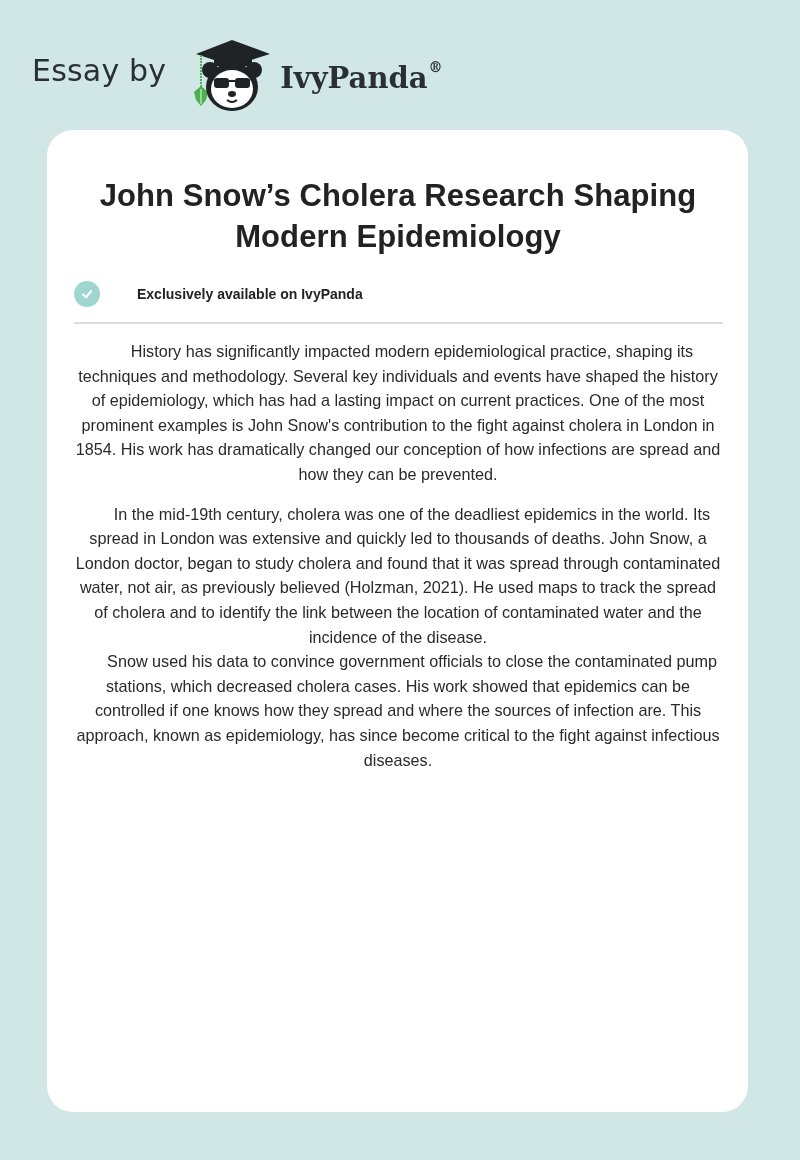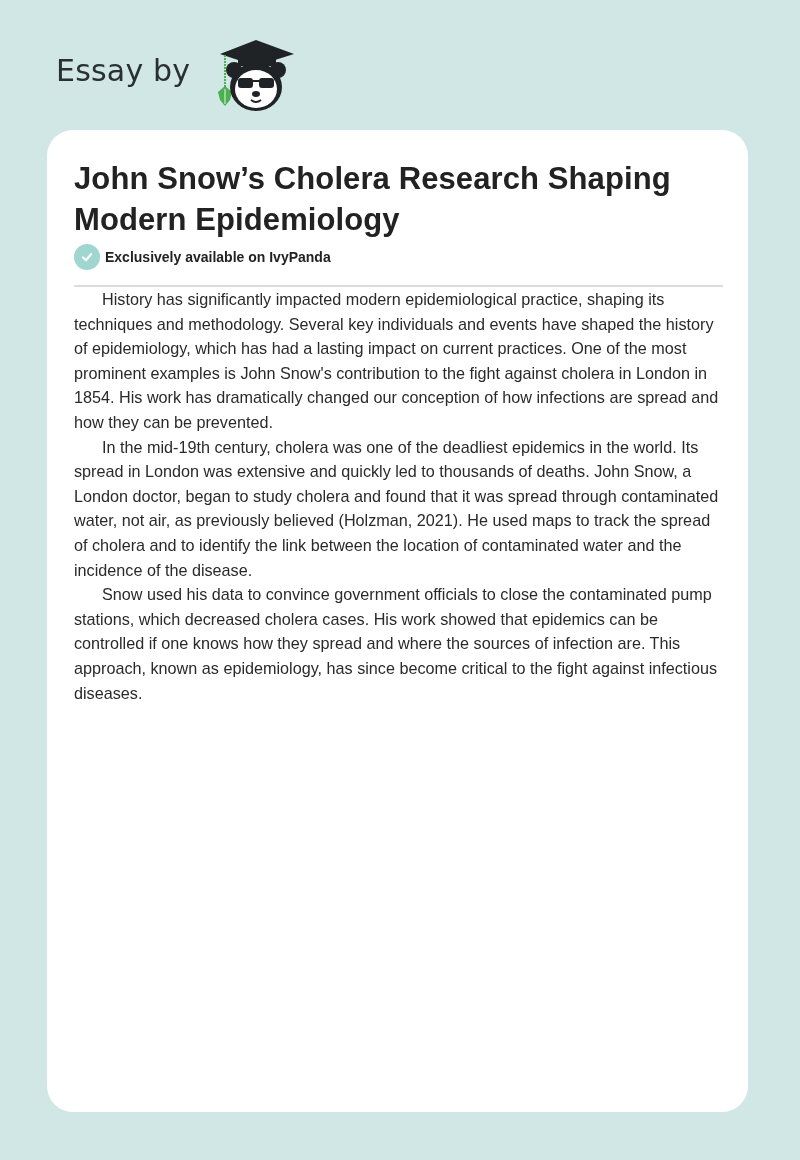--- a/index.html
+++ b/index.html
@@ -10,21 +10,21 @@
     width: 800px;
     height: 1160px;
     background: #d1e7e6;
     font-family: "Liberation Sans", sans-serif;
     color: #222;
     position: relative;
     overflow: hidden;
   }
   .header {
     position: absolute;
-    left: 56px;
+    left: 32px;
     top: 34px;
     height: 80px;
     display: flex;
     align-items: center;
   }
   .essay-by {
     font-family: "DejaVu Sans", sans-serif;
     font-size: 30px;
     color: #2a2f33;
     letter-spacing: 0.2px;
@@ -56,36 +56,38 @@
     left: 47px;
     top: 130px;
     width: 701px;
     height: 982px;
     background: #ffffff;
     border-radius: 26px;
   }
   .content {
     position: absolute;
     left: 27px;
-    top: 28px;
+    top: 45px;
     width: 648px;
+    text-align: center;
   }
   h1 {
     margin: 0;
     font-size: 31px;
     line-height: 41px;
     font-weight: bold;
     color: #222;
     letter-spacing: 0.1px;
   }
   .badge {
     display: flex;
     align-items: center;
-    margin-top: 4px;
+    margin-top: 24px;
     height: 26px;
+    gap: 32px;
   }
   .check {
     width: 26px;
     height: 26px;
     border-radius: 50%;
     background: #9fd6d0;
     display: flex;
     align-items: center;
     justify-content: center;
     margin-right: 5px;
@@ -110,21 +112,21 @@
   }
   .h2-intro { margin-top: 21px; }
   .h2-hist { margin-top: 18px; }
   p {
     margin: 0;
     font-size: 16.2px;
     line-height: 24.6px;
     color: #2a2a2a;
     text-indent: 28px;
   }
-  .p-first { }
+  .p-first { margin-top: 15px; }
   .p-next { }
 </style>
 </head>
 <body>
 
 <div class="header">
   <span class="essay-by">Essay by</span>
   <div class="logo-mark">
     <svg width="92" height="80" viewBox="0 0 92 80">
 
@@ -143,20 +145,21 @@
       <ellipse cx="48" cy="55" rx="21" ry="19" fill="#ffffff"></ellipse>
 
       <rect x="30" y="44" width="15" height="10" rx="3" fill="#1f2326"></rect>
       <rect x="51" y="44" width="15" height="10" rx="3" fill="#1f2326"></rect>
       <line x1="45" y1="47" x2="51" y2="47" stroke="#1f2326" stroke-width="2"></line>
 
       <ellipse cx="48" cy="60" rx="4" ry="3" fill="#1f2326"></ellipse>
       <path d="M43,66 Q48,70 53,66" stroke="#1f2326" stroke-width="1.8" fill="none"></path>
     </svg>
   </div>
+  <span class="brand"><span>IvyPanda</span><sup>®</sup></span>
 </div>
 
 <main class="card">
   <div class="content">
     <h1>John Snow’s Cholera Research Shaping Modern Epidemiology</h1>
 
     <div class="badge">
       <span class="check">
         <svg width="14" height="14" viewBox="0 0 14 14">
           <path d="M3,7.5 L6,10.2 L11,4.2" stroke="#ffffff" stroke-width="2.2" fill="none" stroke-linecap="round" stroke-linejoin="round"></path>

